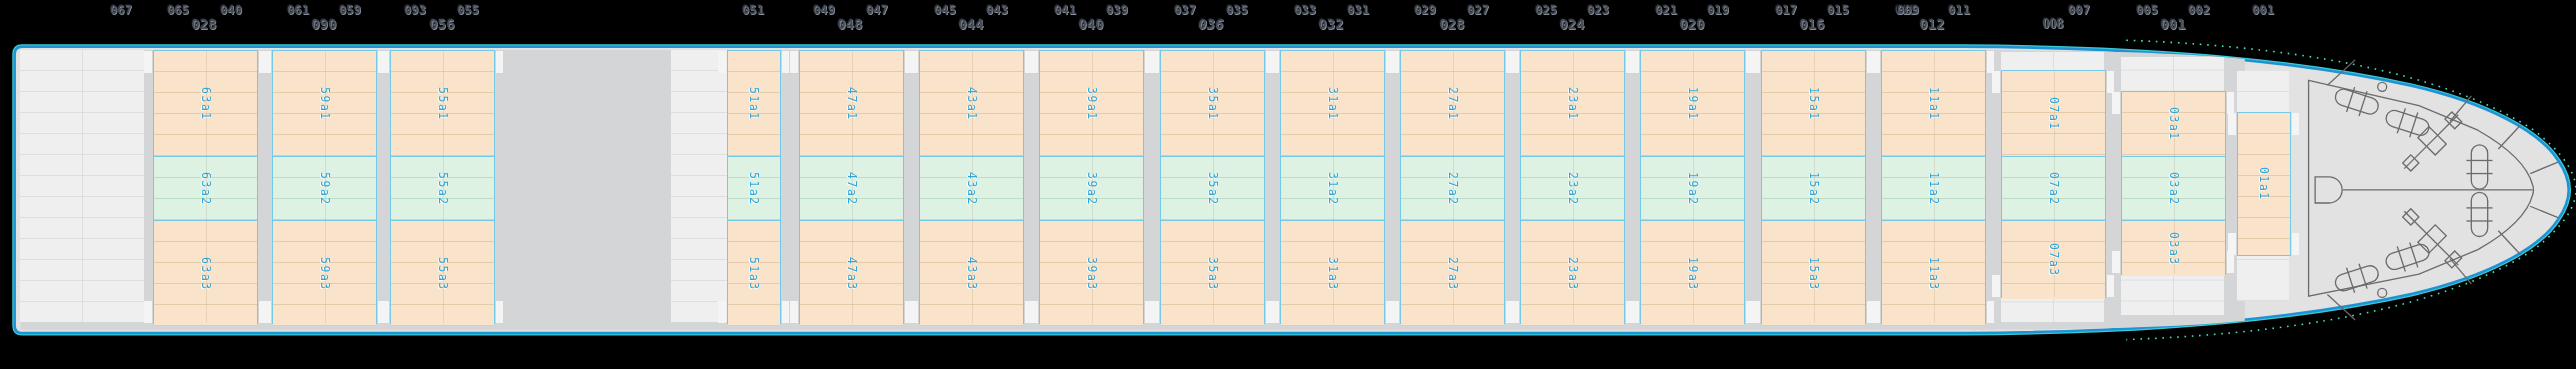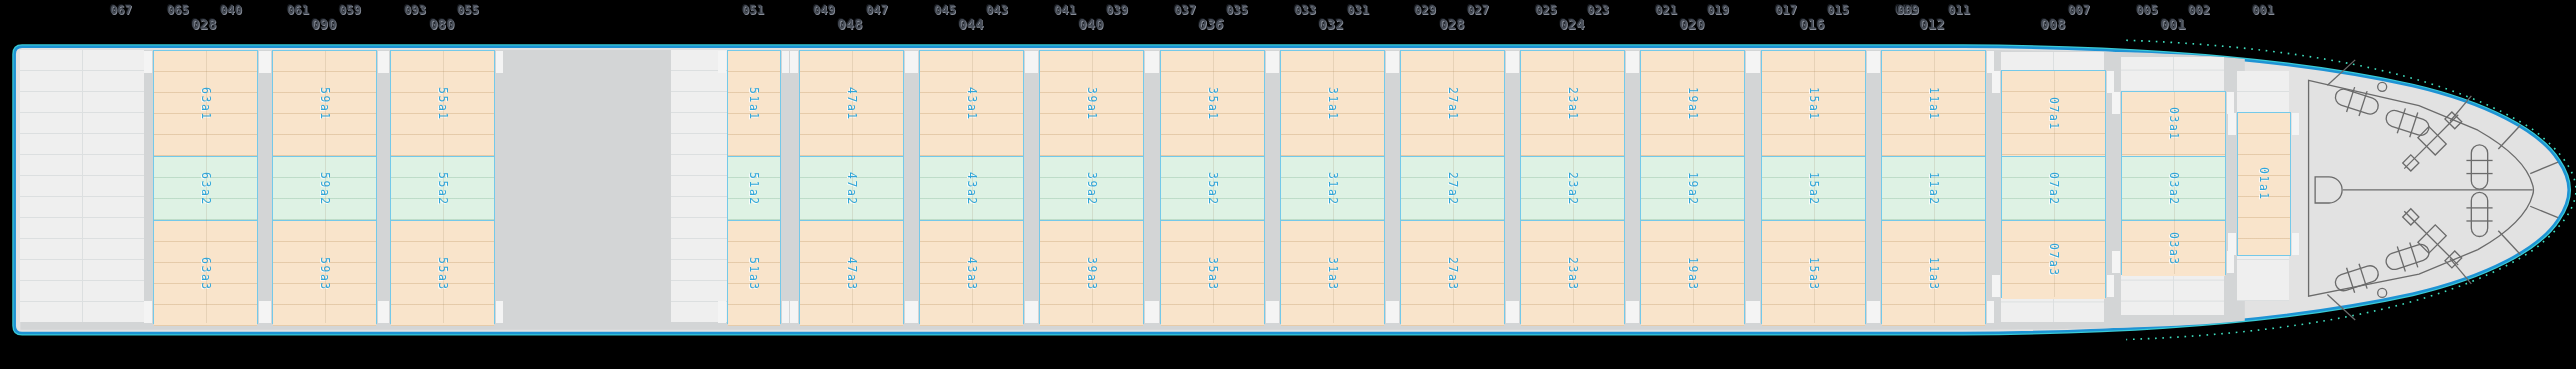--- a/index.html
+++ b/index.html
@@ -391,21 +391,21 @@
     </div>
   <div id="baylabels">
       <span class="baylbl row1" style="left: 121px;">067</span>
       <span class="baylbl row1" style="left: 178px;">065</span>
       <span class="baylbl row2" style="left: 204px;">028</span>
       <span class="baylbl row1" style="left: 231px;">040</span>
       <span class="baylbl row1" style="left: 298px;">061</span>
       <span class="baylbl row2" style="left: 324px;">090</span>
       <span class="baylbl row1" style="left: 350px;">059</span>
       <span class="baylbl row1" style="left: 415px;">093</span>
-      <span class="baylbl row2" style="left: 442px;">080</span>
+      <span class="baylbl row2" style="left: 442px;">056</span>
       <span class="baylbl row1" style="left: 468px;">055</span>
       <span class="baylbl row1" style="left: 753px;">051</span>
       <span class="baylbl row1" style="left: 824px;">049</span>
       <span class="baylbl row2" style="left: 850px;">048</span>
       <span class="baylbl row1" style="left: 877px;">047</span>
       <span class="baylbl row1" style="left: 945px;">045</span>
       <span class="baylbl row2" style="left: 971px;">044</span>
       <span class="baylbl row1" style="left: 997px;">043</span>
       <span class="baylbl row1" style="left: 1065px;">041</span>
       <span class="baylbl row2" style="left: 1091px;">040</span>
@@ -425,21 +425,21 @@
       <span class="baylbl row1" style="left: 1666px;">021</span>
       <span class="baylbl row2" style="left: 1692px;">020</span>
       <span class="baylbl row1" style="left: 1718px;">019</span>
       <span class="baylbl row1" style="left: 1786px;">017</span>
       <span class="baylbl row2" style="left: 1812px;">016</span>
       <span class="baylbl row1" style="left: 1838px;">015</span>
       <span class="baylbl row1" style="left: 1906px;">013</span>
       <span class="baylbl row2" style="left: 1932px;">012</span>
       <span class="baylbl row1" style="left: 1959px;">011</span>
       <span class="baylbl row1" style="left: 1908px;">009</span>
-      <span class="baylbl row2" style="left: 2053px;">008</span>
+      <span class="baylbl row2" style="left: 2053px; font-family: Liberation Serif, serif;">008</span>
       <span class="baylbl row1" style="left: 2079px;">007</span>
       <span class="baylbl row1" style="left: 2147px;">005</span>
       <span class="baylbl row2" style="left: 2173px;">001</span>
       <span class="baylbl row1" style="left: 2199px;">002</span>
       <span class="baylbl row1" style="left: 2263px;">001</span>
     </div>
 </div>
 
 
 </body></html>

